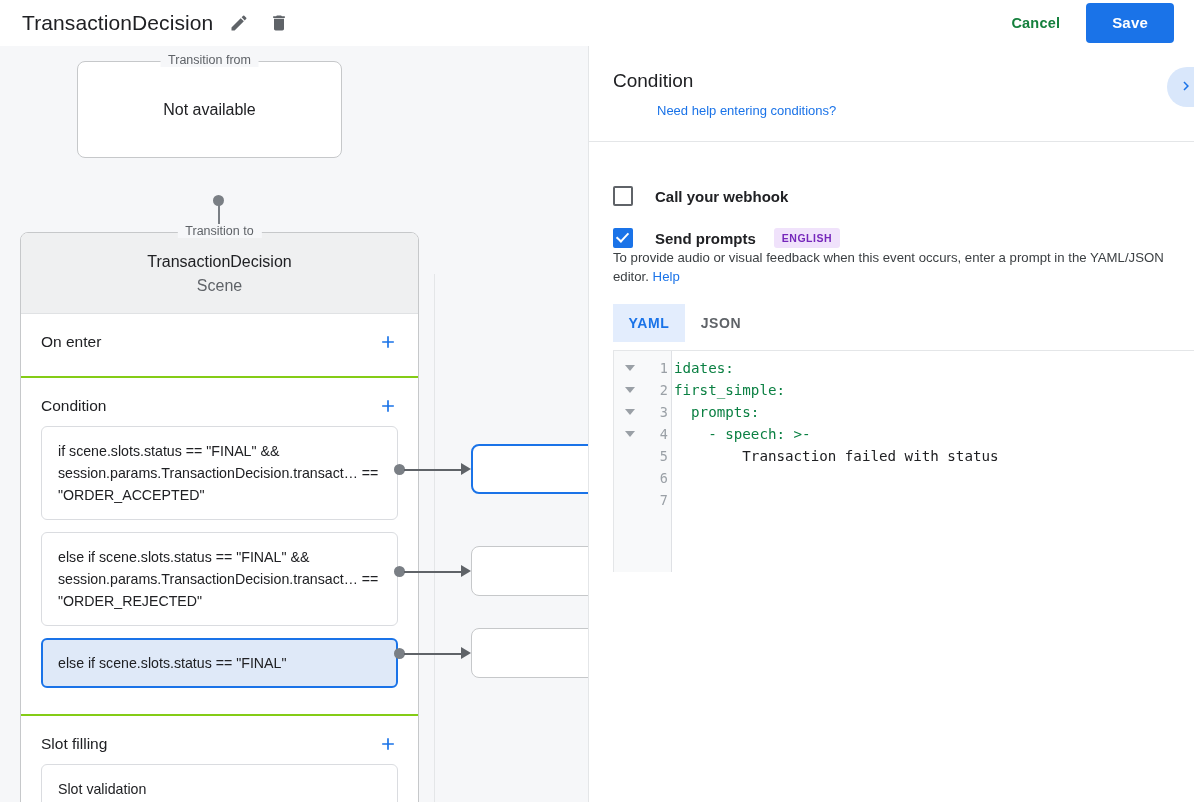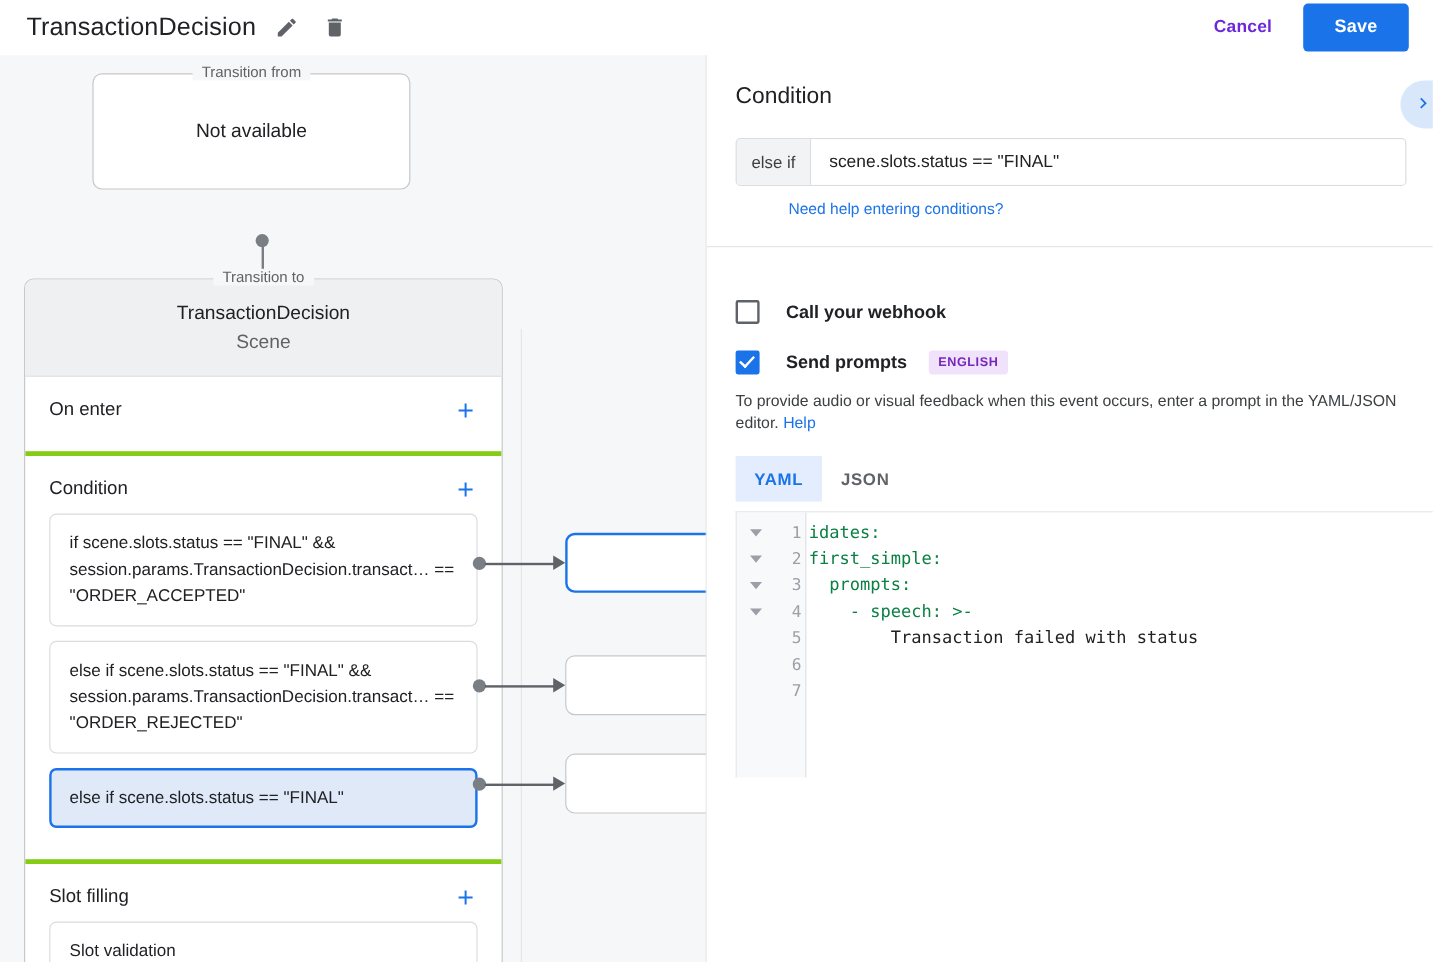--- a/index.html
+++ b/index.html
@@ -26,21 +26,21 @@
   }
   .topbar-icon-btn {
     width: 28px; height: 28px; margin-left: 12px;
     display: flex; align-items: center; justify-content: center;
     border: none; background: transparent; cursor: pointer; border-radius: 50%;
   }
   .topbar-icon-btn svg { display: block; }
   #topbar-spacer { flex: 1 1 auto; }
   #cancel-btn {
     background: transparent; border: none; cursor: pointer;
-    color: #6d28d9; font-family: inherit; font-size: 14.5px; font-weight: 600;
+    color: #15803d; font-family: inherit; font-size: 14.5px; font-weight: 600;
     padding: 8px 16px; border-radius: 4px; letter-spacing: .2px;
   }
   #save-btn {
     margin-left: 10px; margin-right: 20px;
     background: #1a73e8; color: #ffffff; border: none; cursor: pointer;
     font-family: inherit; font-size: 15px; font-weight: 600; letter-spacing: .2px;
     padding: 0 26px; height: 40px; border-radius: 4px;
   }
 
   
@@ -97,21 +97,21 @@
     overflow: hidden;
   }
   #scene-stack .notch-legend { top: -8px; }
   #scene-header {
     background: #eff0f1; padding: 20px 0 18px; text-align: center;
     border-bottom: 1px solid #e0e2e4;
   }
   #scene-title { font-size: 16px; color: #202124; }
   #scene-subtitle { font-size: 16px; color: #5f6368; margin-top: 6px; }
 
-  .section { border-bottom: 4px solid #84cc16; padding: 0 0 14px; }
+  .section { border-bottom: 2px solid #84cc16; padding: 0 0 14px; }
   .section:last-child { border-bottom: none; }
   .section-head {
     display: flex; align-items: center; justify-content: space-between;
     padding: 16px 18px 8px 20px;
   }
   .section-label { font-size: 15.5px; color: #202124; }
   .plus-btn {
     background: transparent; border: none; cursor: pointer;
     width: 24px; height: 24px; display: flex; align-items: center; justify-content: center;
   }
@@ -201,21 +201,21 @@
     border-width: 0 2px 2px 0; transform: rotate(43deg);
   }
   .check-label { margin-left: 22px; font-size: 15px; font-weight: 700; color: #202124; }
   #lang-badge {
     margin-left: 18px; background: #f0e2fb; color: #7627bb;
     font-size: 10.5px; font-weight: 700; letter-spacing: .5px;
     padding: 4px 8px; border-radius: 3px;
   }
 
   #prompt-desc {
-    margin-top: 12px; font-size: 13.2px; line-height: 19px; color: #3c4043;
+    font-size: 13.2px; line-height: 19px; color: #3c4043;
     max-width: 560px;
   }
   #prompt-desc-help { color: #1a73e8; text-decoration: none; cursor: pointer; }
 
   #editor-tabs { display: flex; margin-top: 18px; }
   .editor-tab {
     width: 72px; height: 38px; border: none; cursor: pointer;
     background: transparent; font-family: inherit; font-size: 14px;
     font-weight: 600; letter-spacing: .6px; color: #5f6368;
   }
@@ -378,24 +378,20 @@
     <div id="panel-title">Condition</div>
 
     <button id="collapse-btn">
       <span>
         <svg width="18" height="18" viewBox="0 0 24 24">
             <path fill="#1a73e8" d="M8.59 16.59 13.17 12 8.59 7.41 10 6l6 6-6 6-1.41-1.41z"></path>
           </svg>
       </span>
     </button>
 
-    <div id="condition-row">
-      <div id="condition-prefix">else if</div>
-      <input id="condition-input" type="text" value="scene.slots.status == &quot;FINAL&quot;" style="">
-    </div>
 
     <a id="help-link">Need help entering conditions?</a>
 
     <div id="panel-hr"></div>
   </div>
 
   <div id="panel-body">
 
     <div class="check-row">
       <div class="checkbox off"></div>

